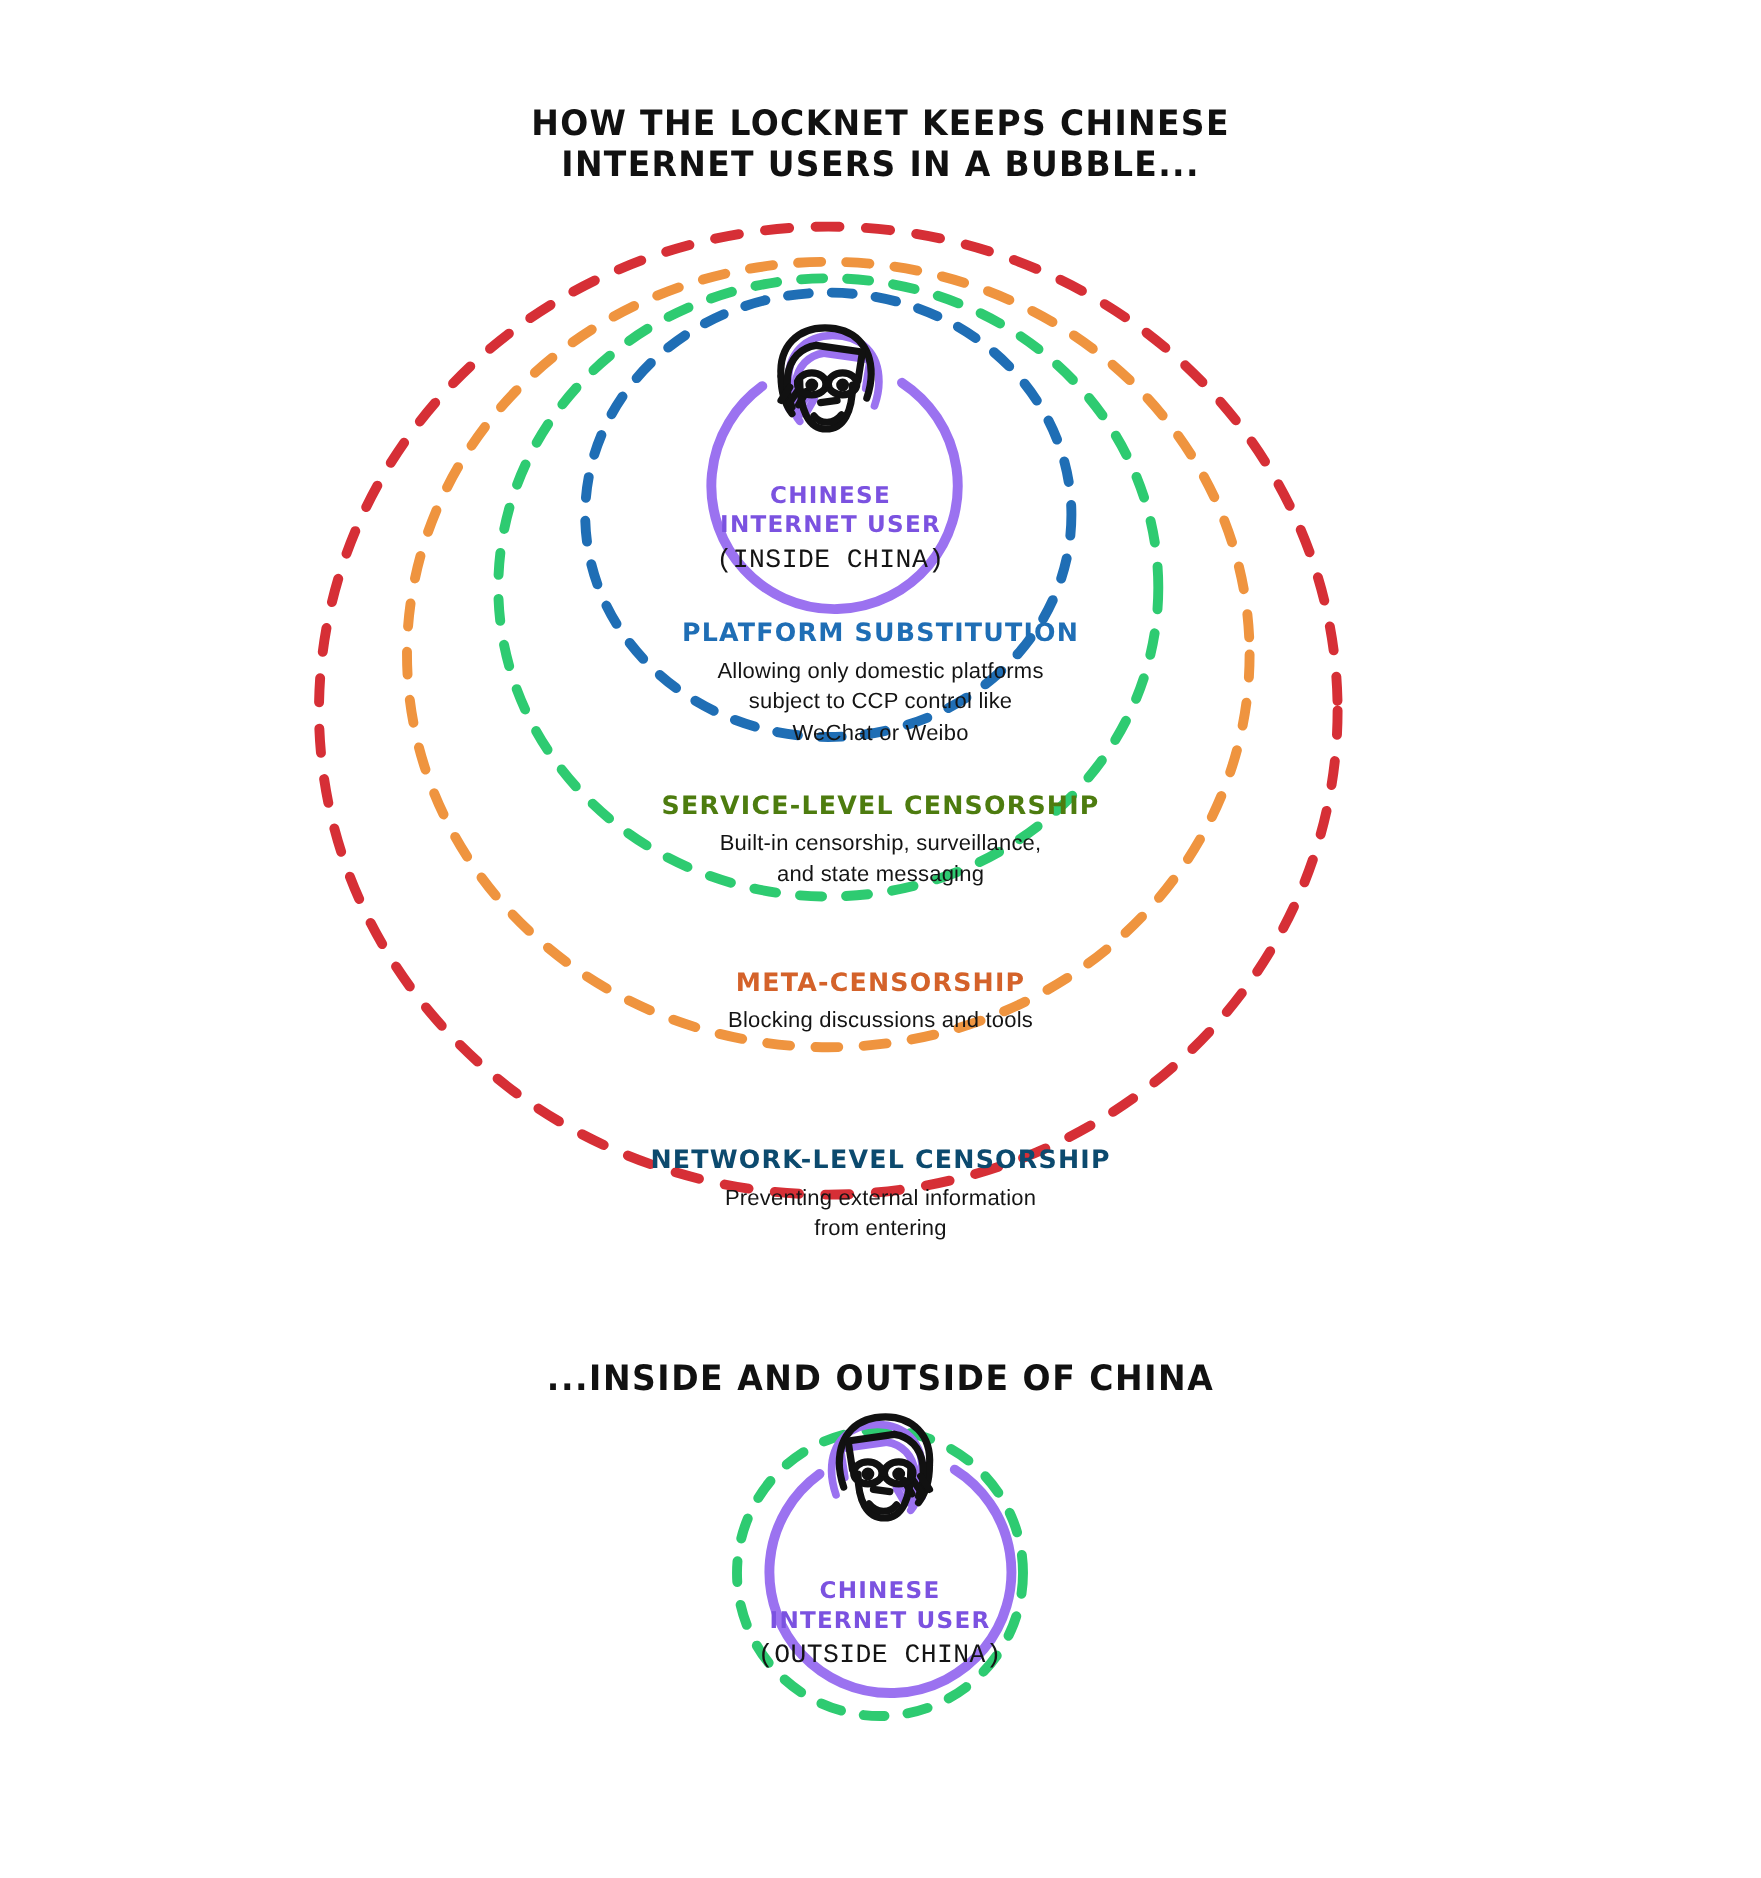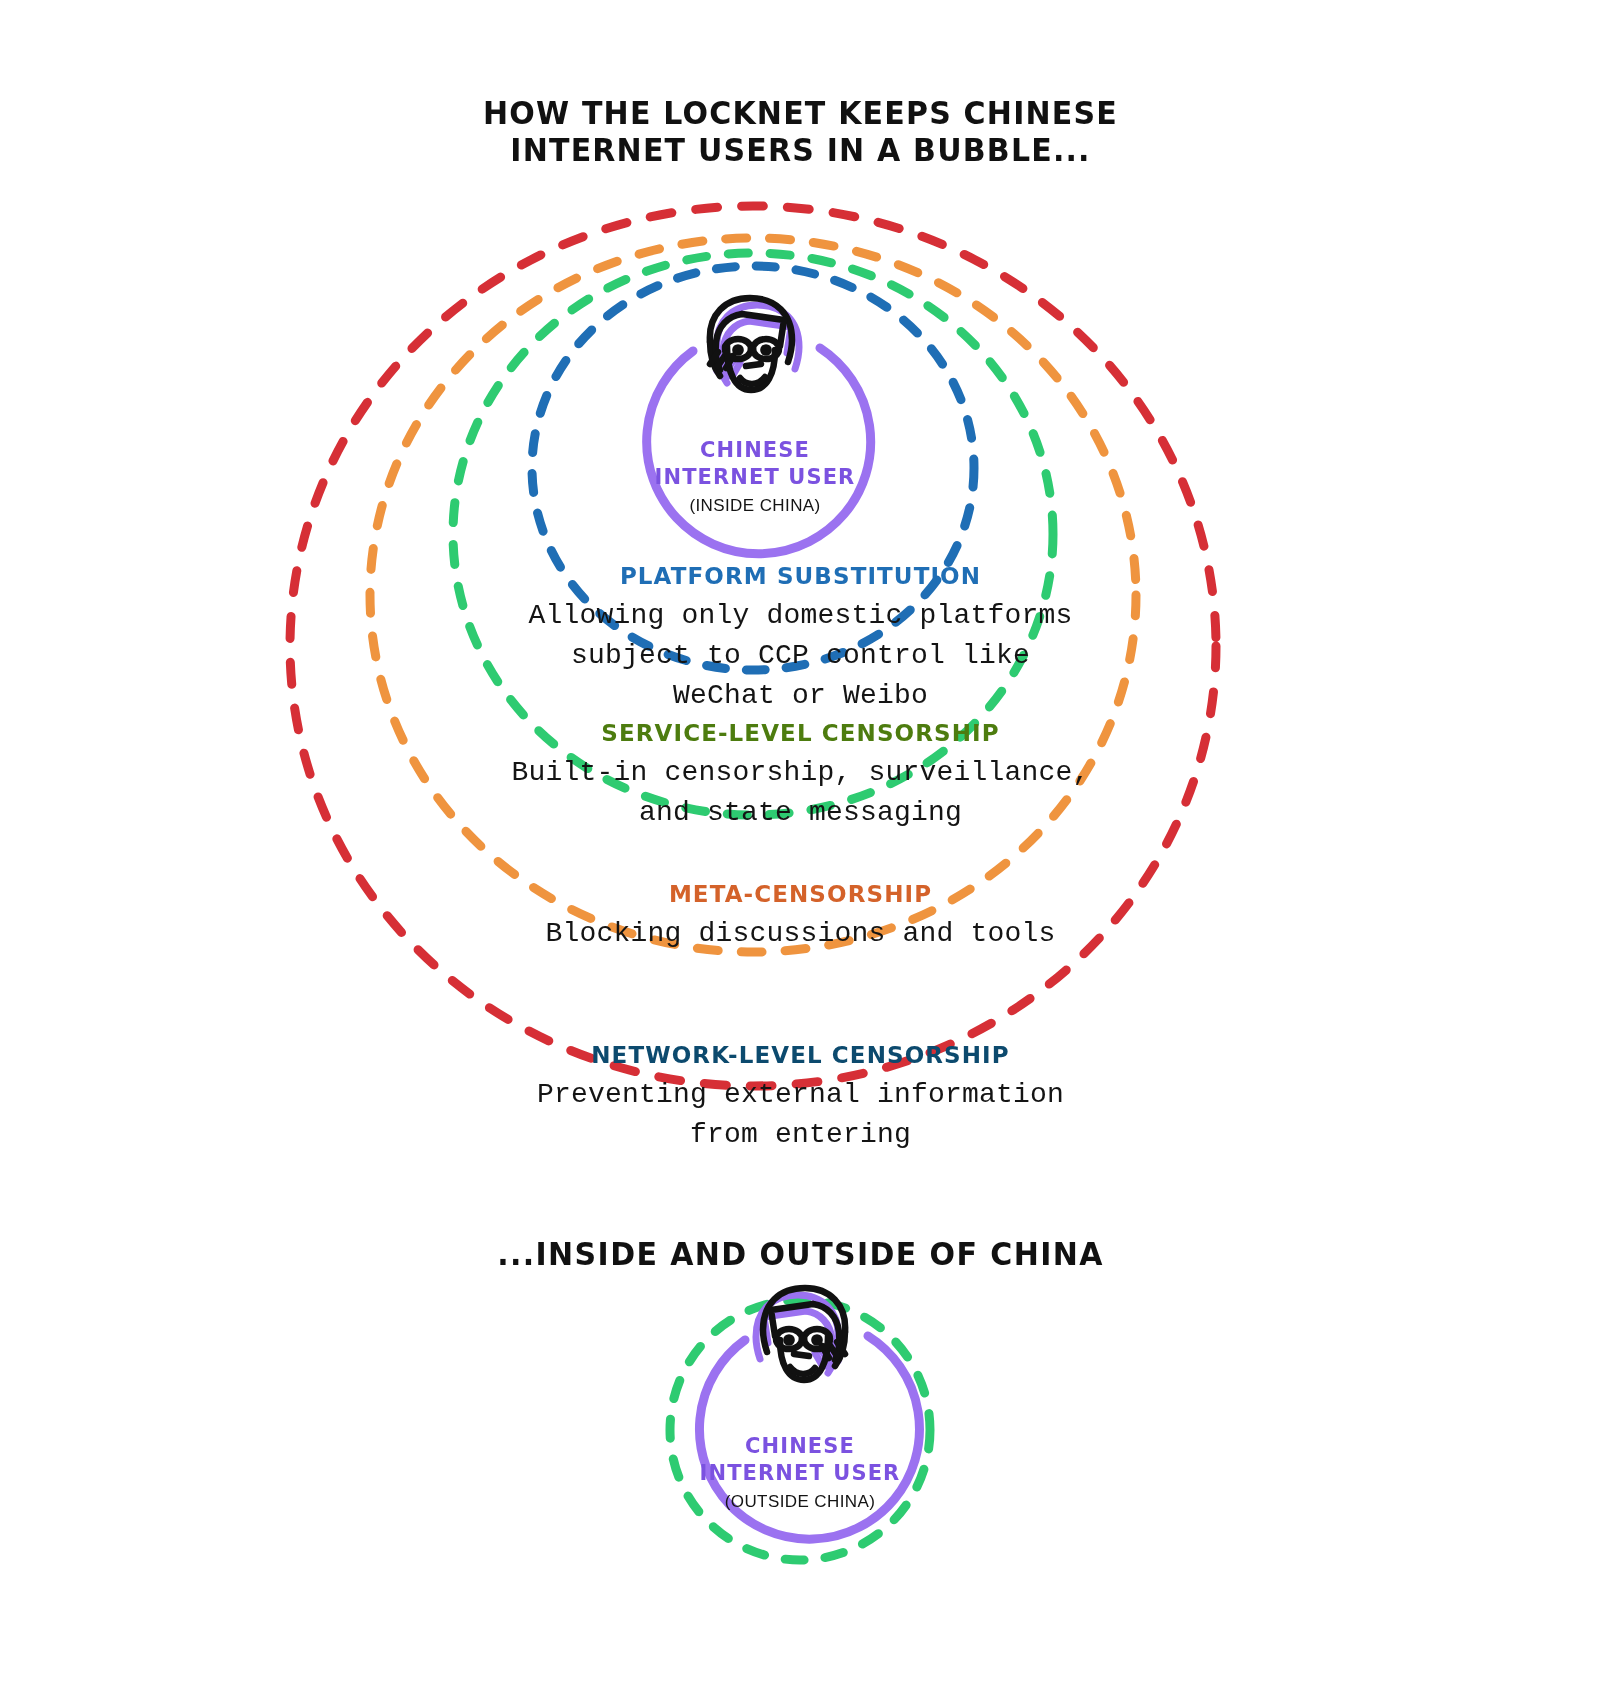--- a/index.html
+++ b/index.html
@@ -30,42 +30,42 @@
   .ring-text{
     position:absolute;text-align:center;width:640px;left:50%;
     transform:translateX(-50%);
   }
   .ring-head{
     font-family:"DejaVu Sans", sans-serif;
     font-weight:bold;font-size:23px;letter-spacing:1.1px;
     margin-bottom:7px;
   }
   .ring-body{
-    font-family:Liberation Mono, monospace;
-    font-size:28px;color:#141414;line-height:1.42;
+    font-family:Liberation Sans, sans-serif;
+    font-size:20px;color:#141414;line-height:1.42;
     letter-spacing:.2px;
   }
   #ring-text-platform{top:563px;}
   #ring-text-service{top:720px;}
   #ring-text-meta{top:881px;}
   #ring-text-network{top:1042px;}
 
   
   .person-node{position:absolute;}
   .person-label{
     position:absolute;left:0;right:0;text-align:center;margin-top:35px;
   }
   .person-name{
     font-family:"DejaVu Sans", sans-serif;
     font-weight:bold;font-size:21px;color:#7b52e0;
     letter-spacing:1.1px;line-height:1.3;
   }
   .person-sub{
-    font-family:Liberation Sans, sans-serif;
-    font-size:17px;color:#141414;letter-spacing:.4px;margin-top:4px;
+    font-family:Liberation Mono, monospace;
+    font-size:24px;color:#141414;letter-spacing:.4px;margin-top:4px;
   }
 
   #node-inside{left:630px;top:290px;width:250px;height:220px;}
   #node-inside .avatar-wrap{position:absolute;left:50%;top:0;transform:translateX(-50%);}
   #node-inside .person-label{top:112px;}
 
   #node-outside{left:625px;top:1290px;width:250px;height:220px;}
   #node-outside .avatar-wrap{position:absolute;left:50%;top:-10px;transform:translateX(-50%) scaleX(-1);}
   #node-outside .person-label{top:108px;}
 

